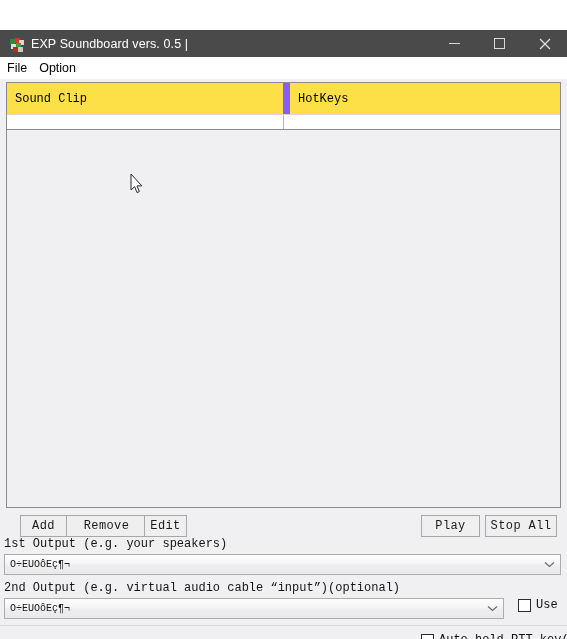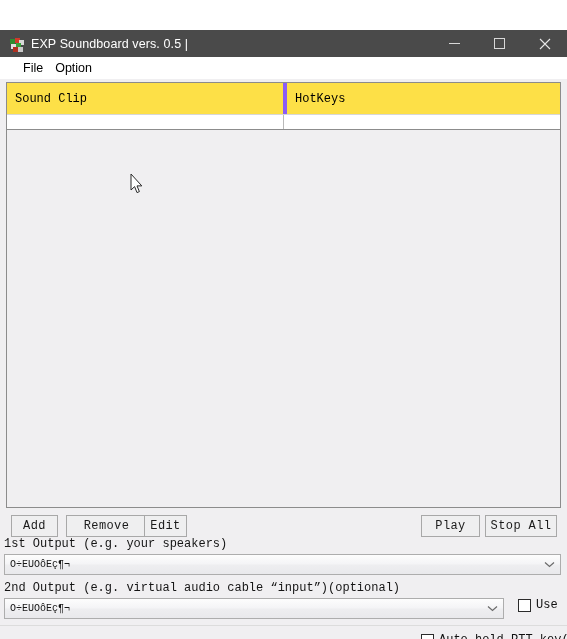--- a/index.html
+++ b/index.html
@@ -69,21 +69,21 @@
   }
   .win-btn svg { display:block; }
 
   
   .menubar {
     height: 22px;
     background: #ffffff;
     display: flex;
     align-items: center;
     flex: none;
-    padding-left: 21px;
+    padding-left: 5px;
   }
   .menu-item {
     font-size: 12.5px;
     color: #000000;
     padding: 2px 7px 3px 2px;
     margin-right: 3px;
     font-family: "Liberation Sans", sans-serif;
     white-space: nowrap;
   }
 
@@ -118,21 +118,21 @@
     font-family: "Liberation Mono", monospace;
     font-size: 12px;
     color: #000000;
     padding-left: 8px;
     display: flex;
     align-items: center;
     box-sizing: border-box;
     height: 31px;
   }
   .lv-col.c1 { width: 276px; }
-  .lv-col.c2 { width: 250px; border-left: 4px solid #8b5cf6; }
+  .lv-col.c2 { width: 250px; border-left: 7px solid #8b5cf6; }
   .lv-subrow {
     display: flex;
     height: 14px;
     border-bottom: 1px solid #8c8c8c;
   }
   .lv-sub1 { width: 276px; box-sizing: border-box; }
   .lv-sub2 { width: 277px; box-sizing: border-box; border-left: 1px solid #b9b9b9; }
   .lv-body {
     background: #f0eff1;
     height: 379px;
@@ -164,21 +164,21 @@
     border: 1px solid #a8a8a8;
     box-sizing: border-box;
     font-family: "Liberation Mono", monospace;
     font-size: 12px;
     color: #1a1a1a;
     display: flex;
     align-items: center;
     justify-content: center;
     letter-spacing: 0.4px;
   }
-  .btn-add    { left: 5px;   width: 47px; }
+  .btn-add    { left: 14px;   width: 47px; }
   .btn-remove { left: 60px;  width: 81px; }
   .btn-edit   { left: 138px; width: 43px; }
   .btn-play   { left: 415px; width: 59px; }
   .btn-stop   { left: 479px; width: 72px; }
 
   
   .outlabel {
     position: absolute;
     left: 4px;
     font-family: "Liberation Mono", monospace;

